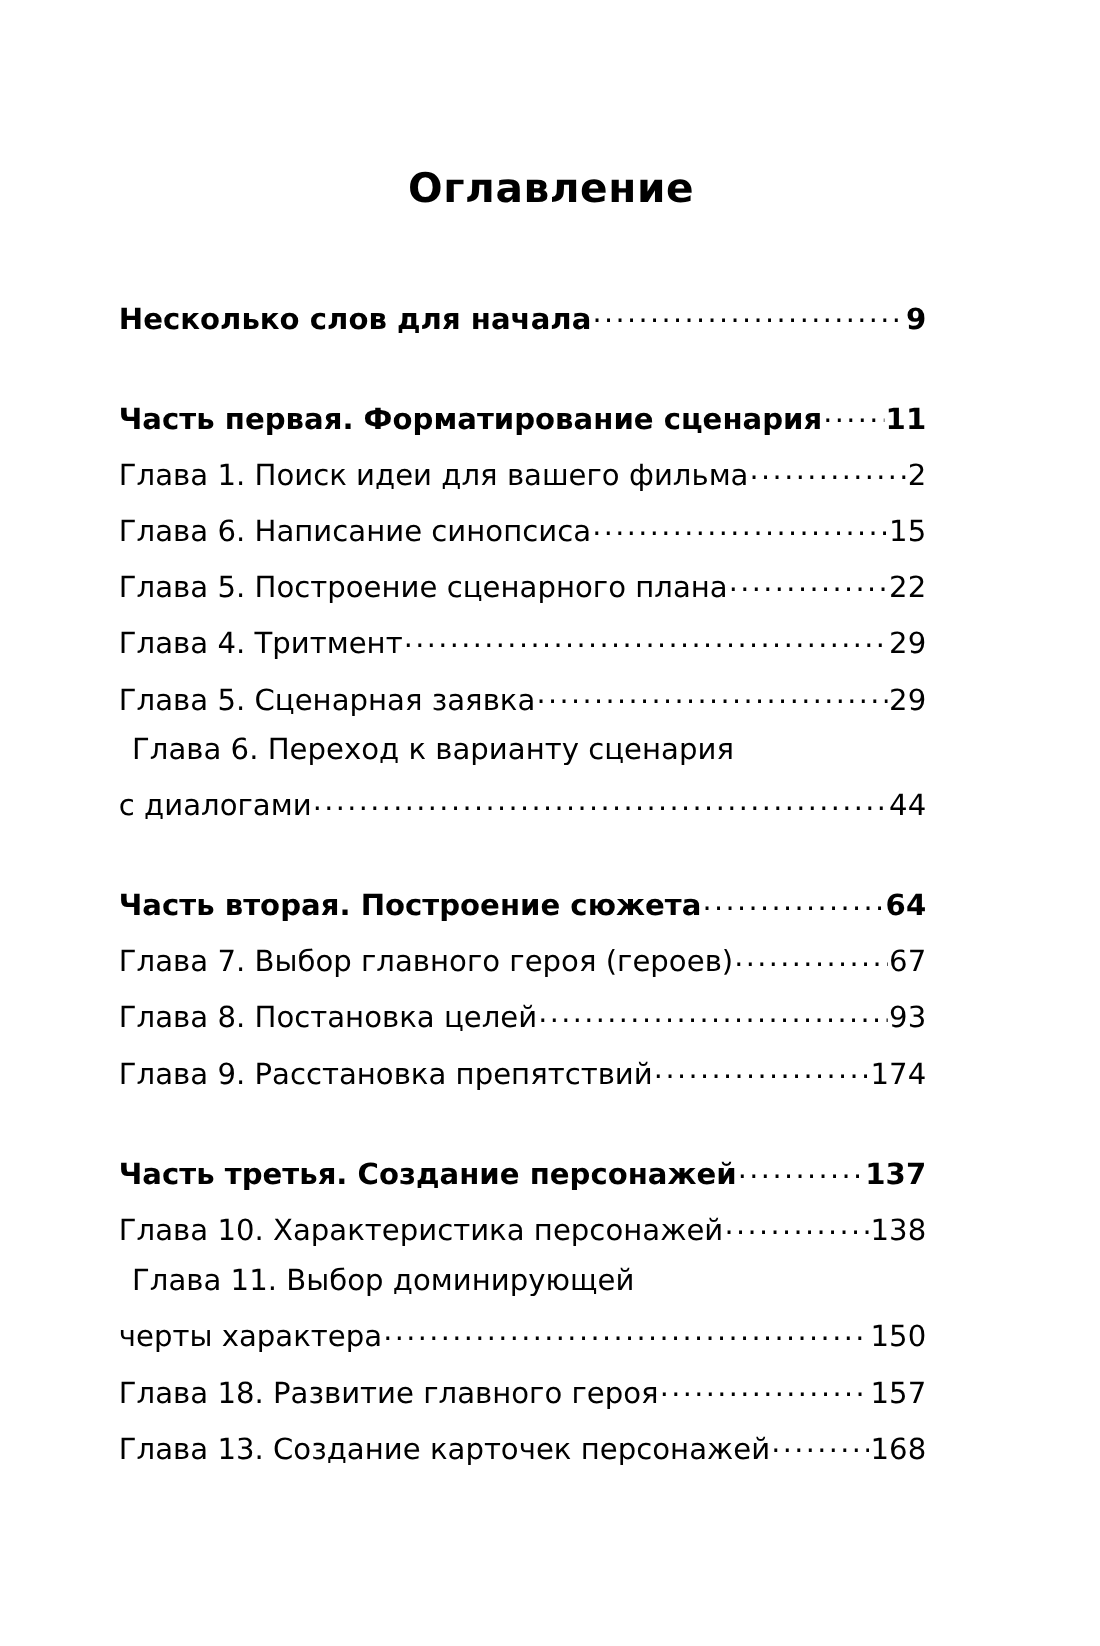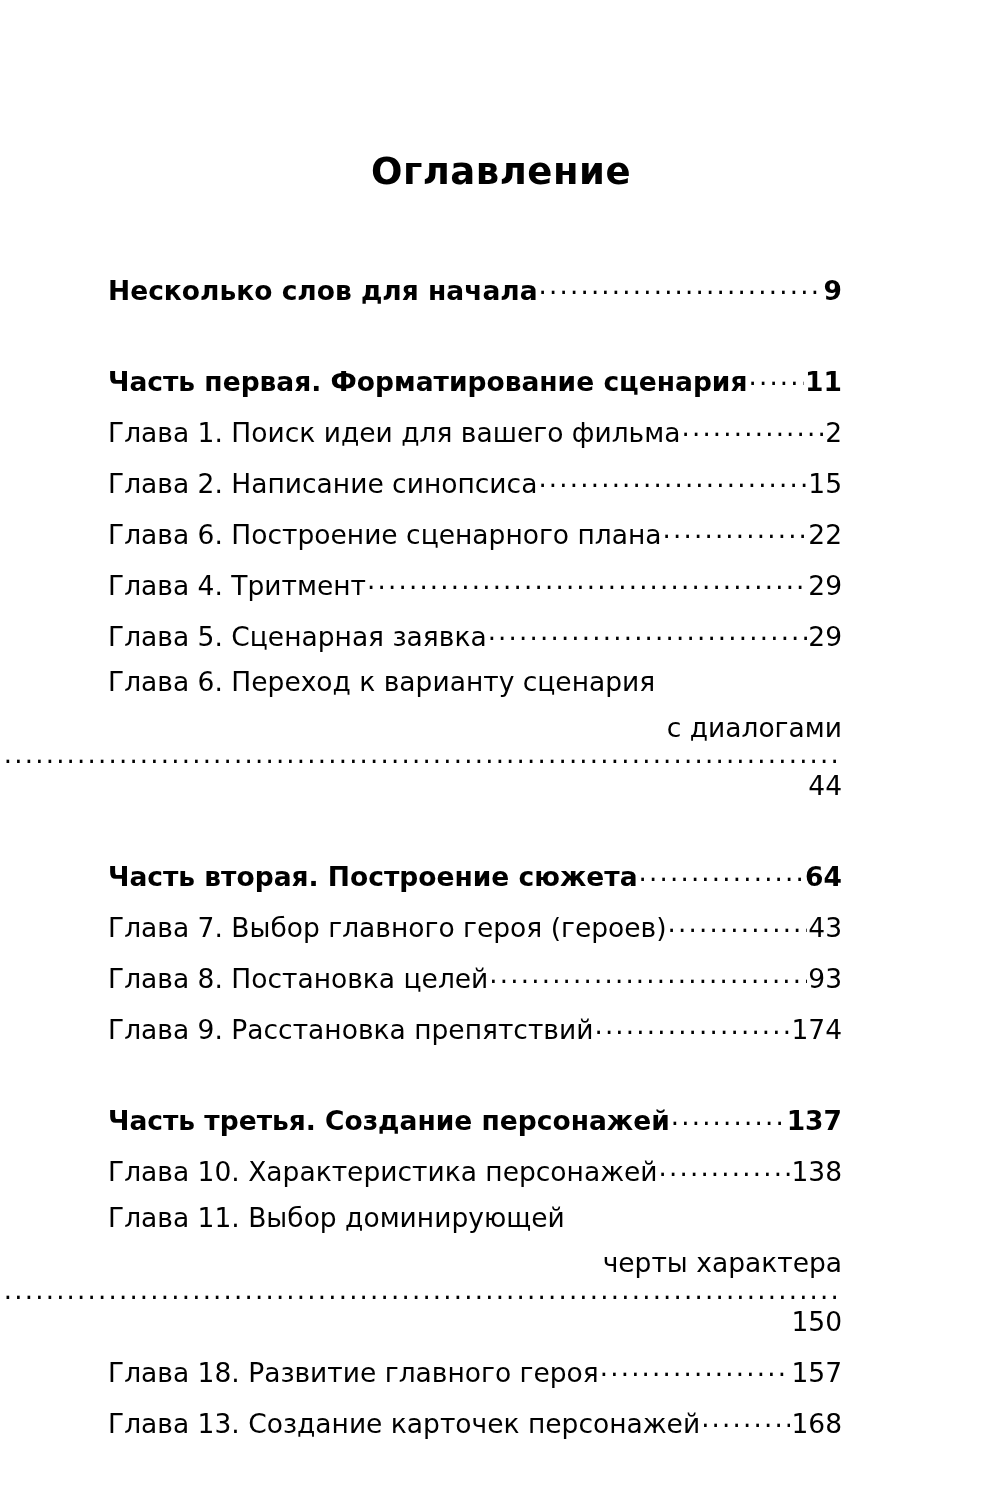--- a/index.html
+++ b/index.html
@@ -75,27 +75,27 @@
     font-weight: bold;
   }
   .entry.wrap {
     display: block;
     white-space: normal;
     margin-bottom: 0;
   }
   .entry.wrap .line1 {
     display: block;
     margin-bottom: 19px;
+    margin-left: 12px;
   }
   .entry.wrap .line2row {
     display: flex;
     align-items: flex-end;
     margin-bottom: 19px;
     white-space: nowrap;
-    flex-direction: column;
   }
 </style>
 </head>
 <body>
 
 <div class="page">
   <h1 class="toc-title">Оглавление</h1>
   <div class="toc-body">
       <div class="group">
         <div class="entry bold">
@@ -110,26 +110,26 @@
           <span class="label">Часть первая. Форматирование сценария</span>
           <span class="leader">..........................................................................................</span>
           <span class="page-num">11</span>
         </div>
         <div class="entry">
           <span class="label">Глава 1. Поиск идеи для вашего фильма</span>
           <span class="leader">..........................................................................................</span>
           <span class="page-num">2</span>
         </div>
         <div class="entry">
-          <span class="label">Глава 2. Написание синопсиса </span>
+          <span class="label">Глава 6. Написание синопсиса </span>
           <span class="leader">..........................................................................................</span>
           <span class="page-num">15</span>
         </div>
         <div class="entry">
-          <span class="label">Глава 6. Построение сценарного плана </span>
+          <span class="label">Глава 5. Построение сценарного плана </span>
           <span class="leader">..........................................................................................</span>
           <span class="page-num">22</span>
         </div>
         <div class="entry">
           <span class="label">Глава 4. Тритмент </span>
           <span class="leader">..........................................................................................</span>
           <span class="page-num">29</span>
         </div>
         <div class="entry">
           <span class="label">Глава 5. Сценарная заявка</span>
@@ -148,21 +148,21 @@
       <div class="group-gap"></div>
       <div class="group">
         <div class="entry bold">
           <span class="label">Часть вторая. Построение сюжета </span>
           <span class="leader">..........................................................................................</span>
           <span class="page-num">64</span>
         </div>
         <div class="entry">
           <span class="label">Глава 7. Выбор главного героя (героев) </span>
           <span class="leader">..........................................................................................</span>
-          <span class="page-num">43</span>
+          <span class="page-num">67</span>
         </div>
         <div class="entry">
           <span class="label">Глава 8. Постановка целей</span>
           <span class="leader">..........................................................................................</span>
           <span class="page-num">93</span>
         </div>
         <div class="entry">
           <span class="label">Глава 9. Расстановка препятствий </span>
           <span class="leader">..........................................................................................</span>
           <span class="page-num">174</span>

